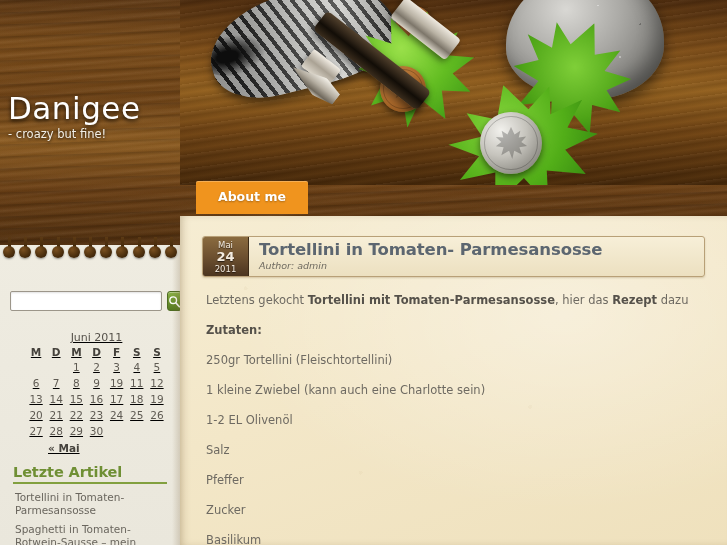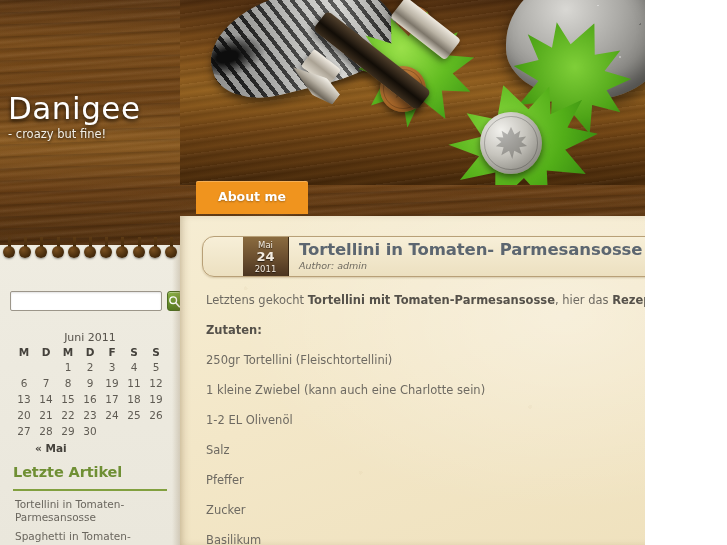--- a/index.html
+++ b/index.html
@@ -6,21 +6,21 @@
 
   html, body {
     width: 727px;
     height: 545px;
     overflow: hidden;
     font-family: "DejaVu Sans", "Liberation Sans", sans-serif;
   }
 
   #page {
     position: relative;
-    width: 645px;
+    width: 727px;
     height: 545px;
     background: #3a2410;
     overflow: hidden;
   }
 
   
   .wood {
     position: absolute;
     left: 0; top: 0;
     width: 727px; height: 245px;
@@ -241,26 +241,25 @@
       radial-gradient(circle at 33% 78%, rgba(170,140,90,0.05) 0 2px, transparent 2px);
     pointer-events: none;
   }
 
   .post { position: relative; padding: 20px 22px 0 22px; }
 
   .post-header {
     display: flex;
     align-items: stretch;
     border: 1px solid #b8a077;
-    border-radius: 12px;
+    border-radius: 3px;
     background: linear-gradient(180deg, #f7efd8 0%, #ece0c0 100%);
     box-shadow: 0 1px 2px rgba(120,90,40,0.25);
     overflow: hidden;
     height: 41px;
-    padding-left: 40px;
   }
   .post-date {
     width: 46px;
     flex: 0 0 46px;
     background: linear-gradient(180deg, #8a6b3f 0%, #6e5130 50%, #4b3520 100%);
     color: #f4ece0;
     text-align: center;
     padding-top: 3px;
     border-right: 1px solid #3b2a16;
     text-shadow: 0 1px 1px rgba(0,0,0,0.6);
@@ -356,21 +355,21 @@
     border: 1px solid #4e6c22;
     border-radius: 3px;
     background: linear-gradient(180deg, #8ab047 0%, #6d9330 50%, #55791f 100%);
     display: flex; align-items: center; justify-content: center;
     cursor: pointer;
     box-shadow: inset 0 1px 0 rgba(255,255,255,0.35);
     padding: 0;
   }
 
   
-  .calendar { padding: 20px 13px 0 13px; }
+  .calendar { padding: 20px 13px 0 26px; text-decoration: underline; }
   table.cal { width: 100%; border-collapse: collapse; }
   table.cal caption {
     font-size: 11px;
     color: #55514a;
     padding-bottom: 1px;
     text-align: center;
     caption-side: top;
   }
   table.cal th {
     font-size: 10.5px;
@@ -393,21 +392,21 @@
     cursor: pointer;
   }
 
   
   .widget { padding: 10px 13px 0 13px; }
   .widget-title {
     font-size: 14.5px;
     font-weight: bold;
     color: #6f8f34;
     border-bottom: 2px solid #82a03f;
-    padding-bottom: 9px;
+    padding-bottom: 2px;
     margin-bottom: 7px;
     letter-spacing: -0.1px;
   }
   .widget ul { list-style: none; }
   .widget li {
     font-size: 10.5px;
     color: #6a665e;
     line-height: 12.5px;
     margin-bottom: 7px;
     padding-left: 2px;

